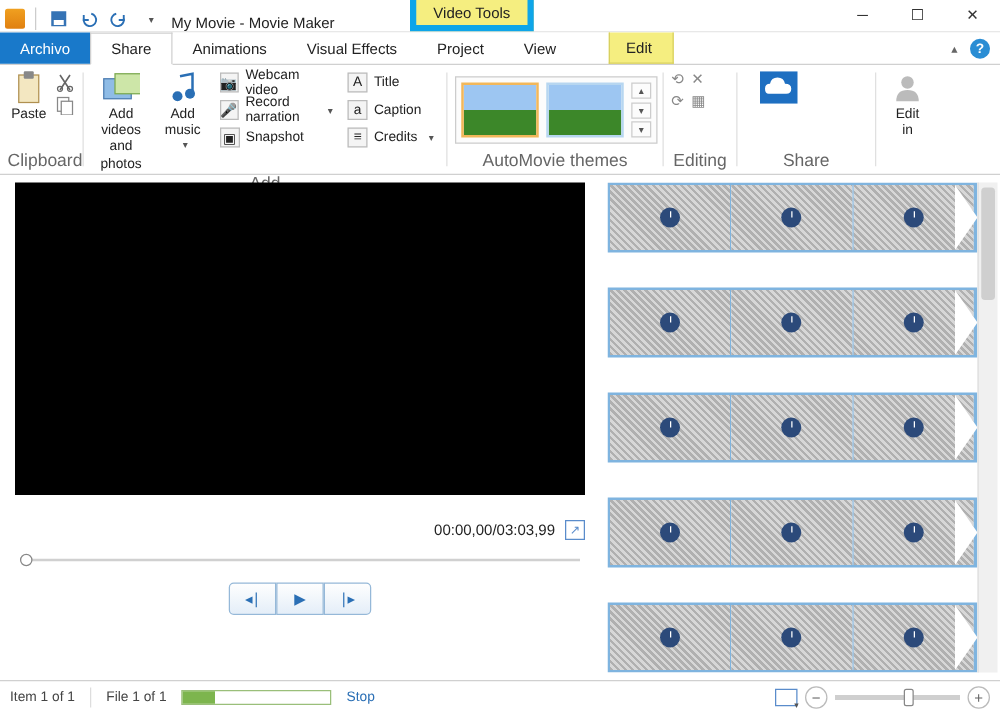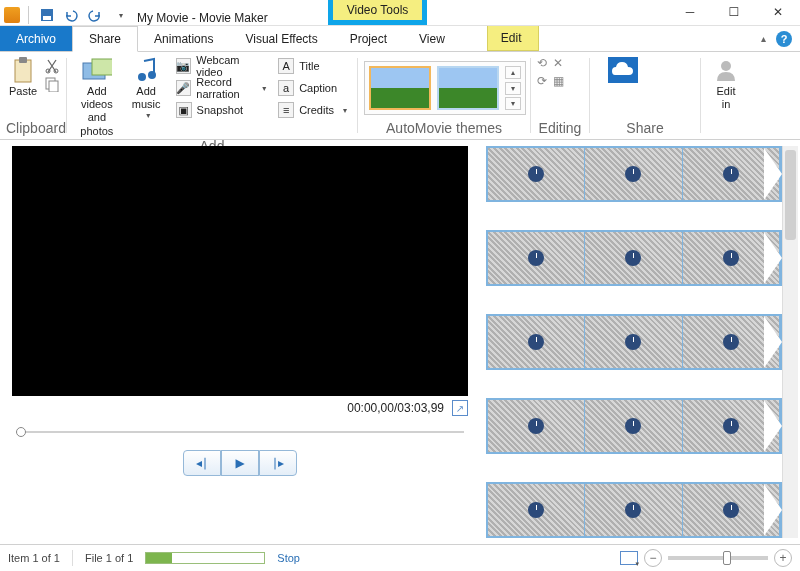--- a/index.html
+++ b/index.html
@@ -42,21 +42,21 @@
 .gallery { display:flex; gap:6px; border:1px solid #ccc; padding:4px; background:#fcfcfc; }
 .gal-item { width:62px; height:44px; border:2px solid #b7d6f0; background:linear-gradient(#9dc6f2 50%, #3c8729 50%); }
 .gal-item.first { border-color:#f2b75a; }
 .gal-ctrl { display:flex; flex-direction:column; justify-content:space-between; width:16px; }
 .gal-ctrl span { border:1px solid #ccc; font-size:8px; text-align:center; padding:1px 0; color:#555; cursor:pointer; }
 
 
 .content { display:flex; height:404px; }
 .preview { width:480px; padding:6px 12px; display:flex; flex-direction:column; }
 .video { flex:0 0 250px; background:#000; }
-.time-row { display:flex; justify-content:flex-end; align-items:center; gap:8px; padding:4px 0; }
+.time-row { display:flex; justify-content:flex-end; align-items:center; gap:8px; padding:4px 0;margin-top:16px; }
 .fs-icon { width:16px; height:16px; border:1px solid #5a8ccb; display:flex; align-items:center; justify-content:center; color:#5a8ccb; font-size:10px; }
 .slider { height:16px; position:relative; margin:4px 4px 10px; }
 .slider::before { content:""; position:absolute; left:0; right:0; top:7px; height:2px; background:#d0d0d0; }
 .slider .knob { position:absolute; left:0; top:3px; width:10px; height:10px; background:#fff; border:1px solid #888; border-radius:50%; }
 .controls { display:flex; justify-content:center; gap:0; }
 .ctrl { width:38px; height:26px; border:1px solid #95b8d8; background:linear-gradient(#fefefe,#e4eef8); display:flex; align-items:center; justify-content:center; color:#2a6fb5; font-size:12px; cursor:pointer; }
 .ctrl.mid { border-radius:0; }
 .ctrl:first-child { border-radius:4px 0 0 4px; }
 .ctrl:last-child { border-radius:0 4px 4px 0; }
 

